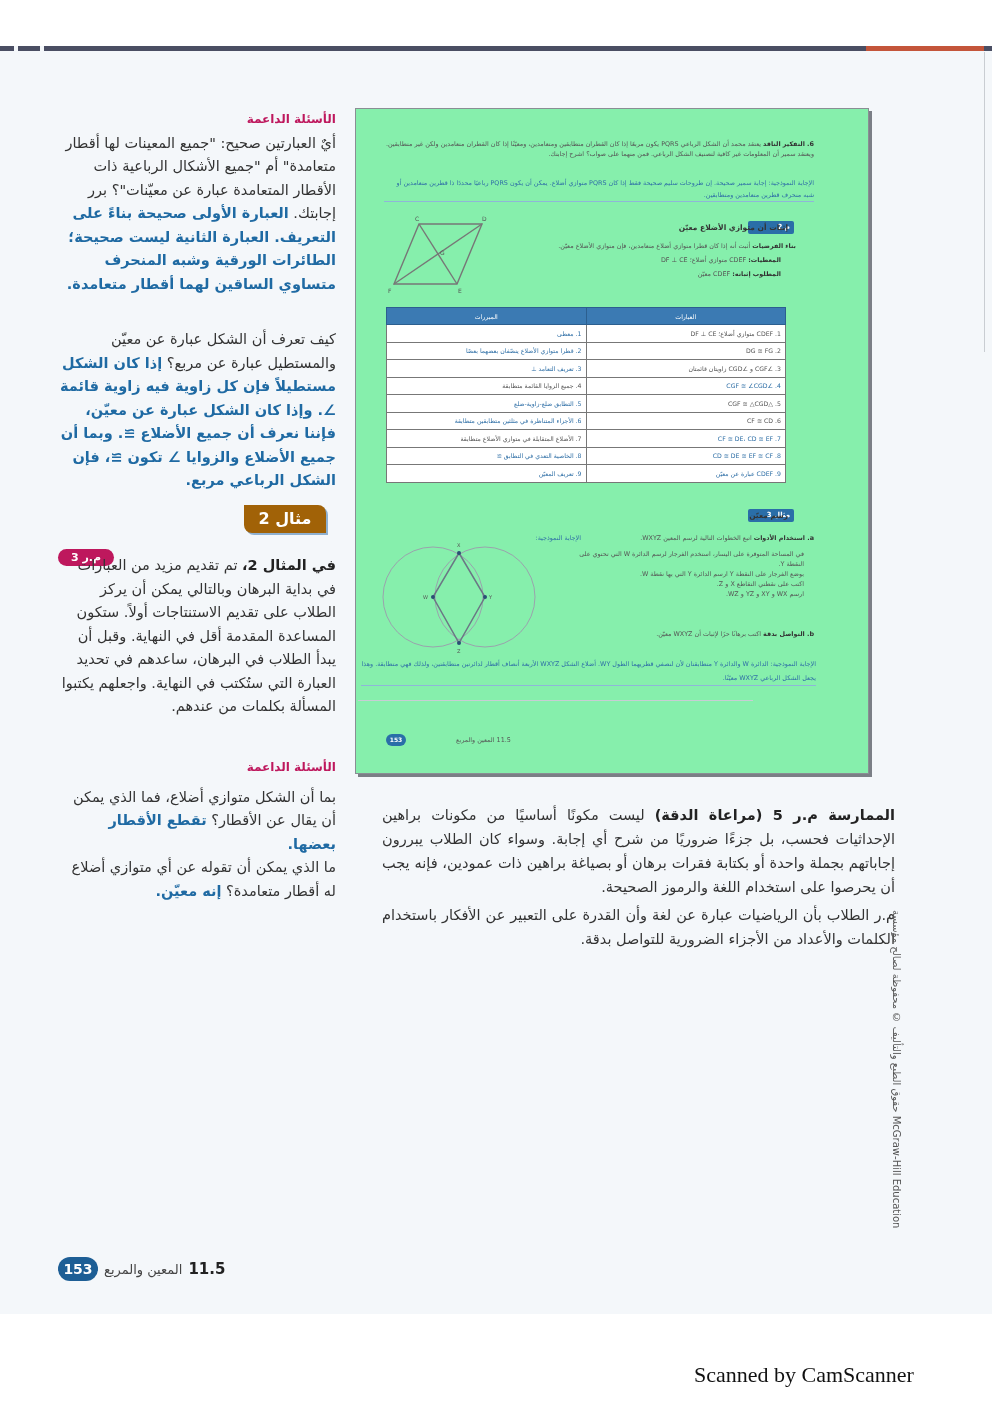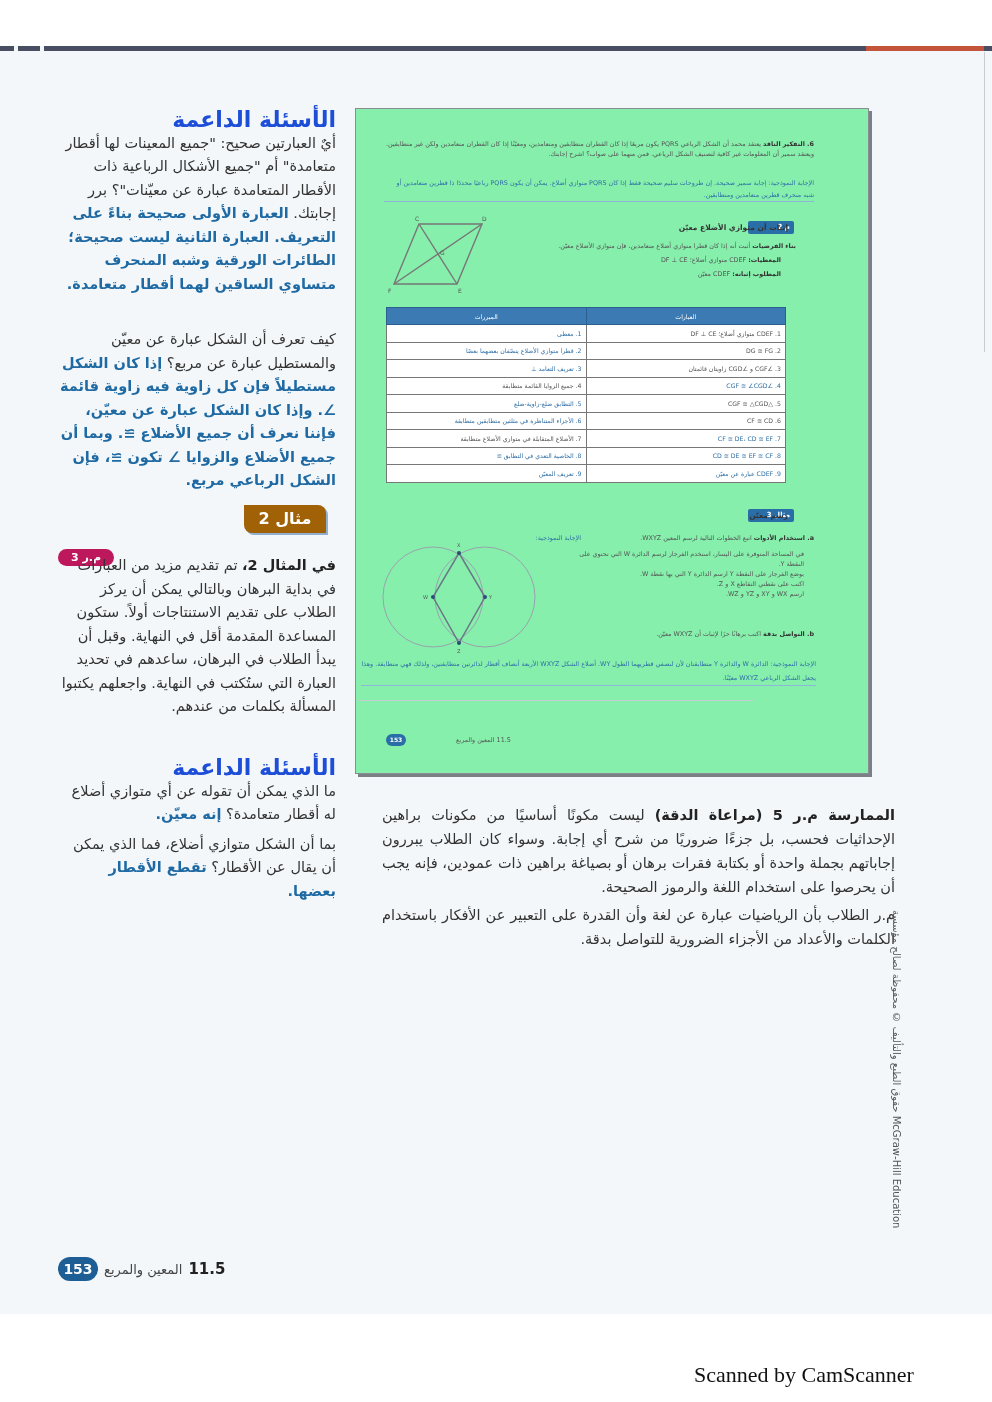--- a/index.html
+++ b/index.html
@@ -24,21 +24,21 @@
   .topbar-notch2 { position:absolute; left:40px; top:46px; width:4px; height:5px; background:#f4f7fa; }
   .right-edge-line {
     position:absolute; left:984px; top:52px; width:1px; height:300px; background:#c9cdd2;
   }
 
   
   .left-col {
     position:absolute; left:58px; width:278px; direction:rtl; text-align:right;
     font-size:14.5px; line-height:23.5px; color:#333;
   }
-  .h-sec { font-weight:bold; font-size:22px; color:#1d4ed8; letter-spacing:0.5px; }
+  .h-sec { font-weight:bold; font-size:12px; color:#be185d; letter-spacing:0.5px; }
   .ans { color:#1f6aa3; font-weight:bold; }
   .dark { color:#222; font-weight:bold; }
 
   .badge-example {
     position:absolute; left:244px; top:505px; width:82px; height:28px;
     background:#a16207; color:#fff; border-radius:0 8px 0 8px;
     font-weight:bold; font-size:16px; direction:rtl; text-align:center; line-height:28px;
     box-shadow: 2px 2px 0 #8fb0cf;
   }
   .badge-mr {
@@ -134,27 +134,27 @@
 <div class="badge-example">مثال 2</div>
 
 <div class="badge-mr">م.ر 3</div>
 <div class="left-col" style="top:554px;">
   <span class="dark">في المثال 2،</span>
   <span>تم تقديم مزيد من العبارات في بداية البرهان وبالتالي يمكن أن يركز الطلاب على تقديم الاستنتاجات أولاً. ستكون المساعدة المقدمة أقل في النهاية. وقبل أن يبدأ الطلاب في البرهان، ساعدهم في تحديد العبارة التي ستُكتب في النهاية. واجعلهم يكتبوا المسألة بكلمات من عندهم.</span>
 </div>
 
 <div class="left-col" style="top:756px;">
   <div class="h-sec">الأسئلة الداعمة</div>
+  <div style="margin-top:6px;">
+    <span>بما أن الشكل متوازي أضلاع، فما الذي يمكن أن يقال عن الأقطار؟</span>
+    <span class="ans">تقطع الأقطار بعضها.</span>
+  </div>
   <div>
     <span>ما الذي يمكن أن تقوله عن أي متوازي أضلاع له أقطار متعامدة؟</span>
     <span class="ans">إنه معيّن.</span>
-  </div>
-  <div style="margin-top:6px;">
-    <span>بما أن الشكل متوازي أضلاع، فما الذي يمكن أن يقال عن الأقطار؟</span>
-    <span class="ans">تقطع الأقطار بعضها.</span>
   </div>
 </div>
 
 <div class="inset">
   <div class="ins-text" style="left:28px; top:30px; width:430px;">
     <span class="ins-bold">6. التفكير الناقد</span>
     <span>يعتقد محمد أن الشكل الرباعي PQRS يكون مربعًا إذا كان القطران متطابقين ومتعامدين، ومعيّنًا إذا كان القطران متعامدين ولكن غير متطابقين. ويعتقد سمير أن المعلومات غير كافية لتصنيف الشكل الرباعي. فمن منهما على صواب؟ اشرح إجابتك.</span>
   </div>
   <div class="ins-text ins-ans ins-underline" style="left:28px; top:68px; width:430px; line-height:12px;">الإجابة النموذجية: إجابة سمير صحيحة. إن طروحات سليم صحيحة فقط إذا كان PQRS متوازي أضلاع. يمكن أن يكون PQRS رباعيًا محددًا ذا قطرين متعامدين أو شبه منحرف قطرين متعامدين ومتطابقين.</div>
 

